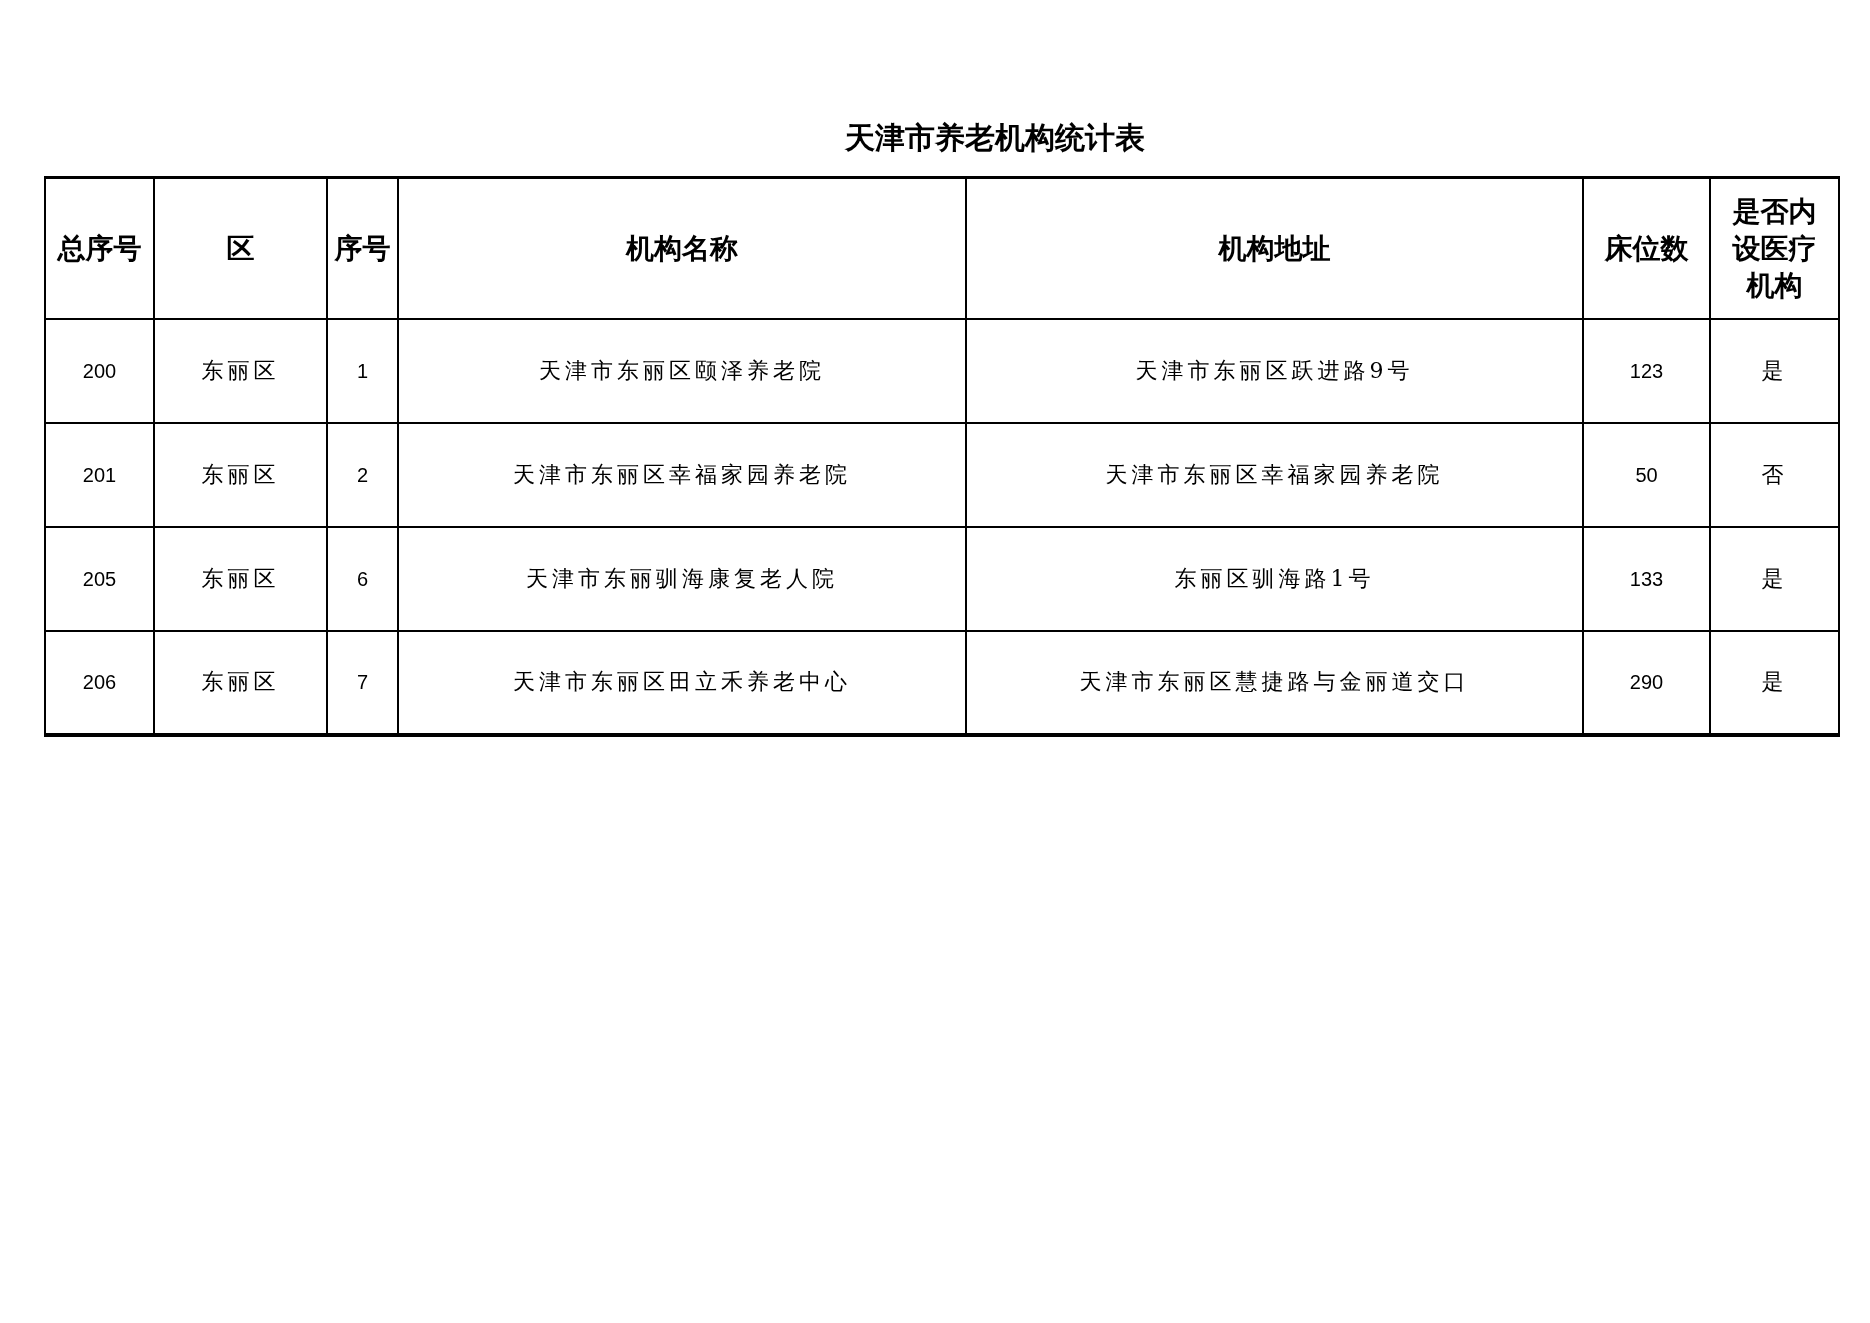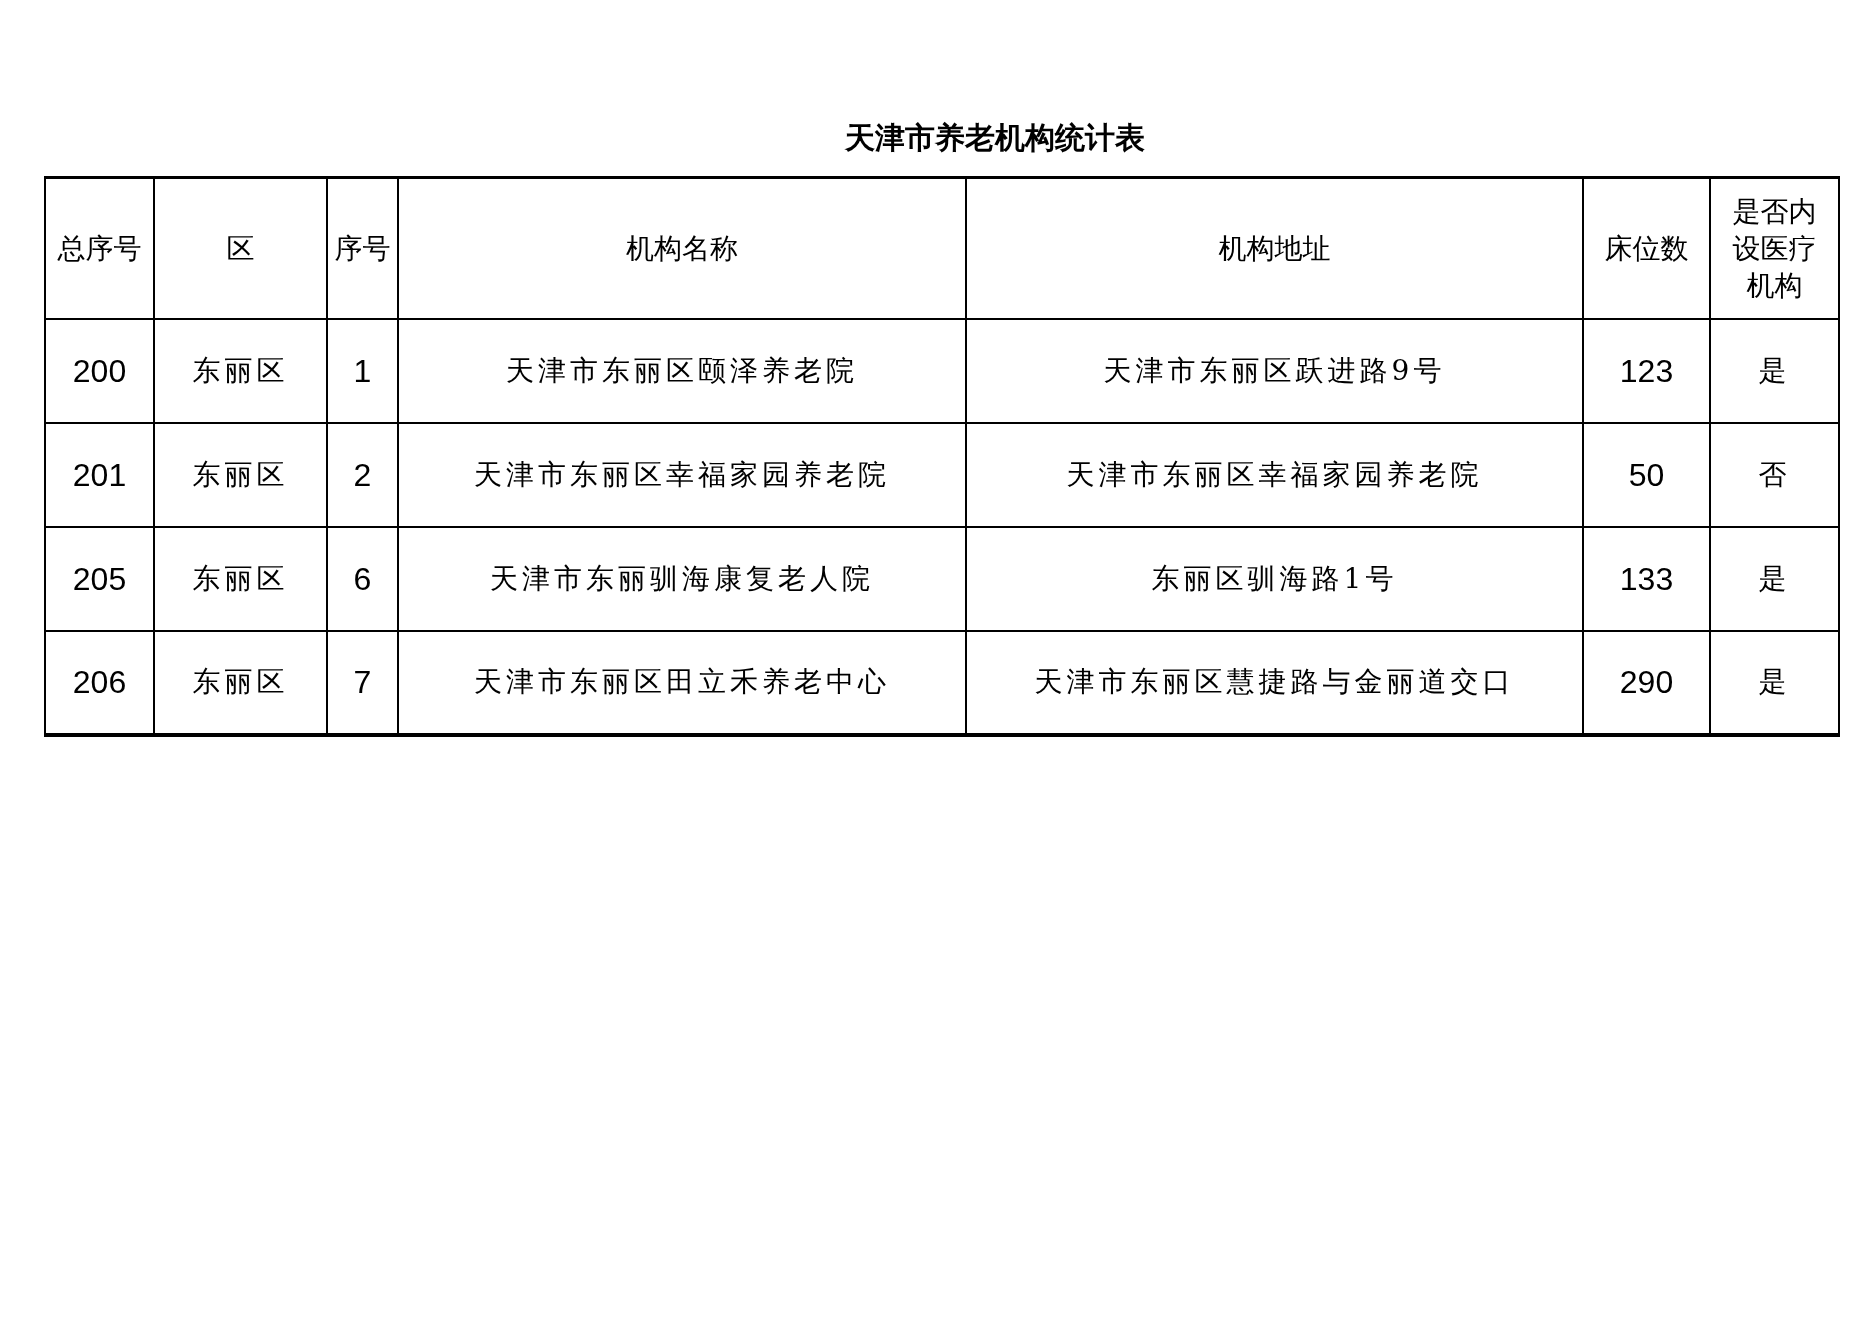--- a/index.html
+++ b/index.html
@@ -13,25 +13,25 @@
     position: absolute; left: 44px; top: 176px;
     border-collapse: collapse; table-layout: fixed;
     width: 1794px;
   }
   td, th {
     border: 2px solid #000; text-align: center; vertical-align: middle;
     color: #000; padding: 0 4px; box-sizing: border-box;
   }
   table { border-top: 3px solid #000; border-bottom: 4px solid #000; }
   th {
-    height: 141px; font-family: "DejaVu Sans", sans-serif; font-weight: normal;
+    height: 141px; font-family: "DejaVu Sans", sans-serif; font-weight: bold;
     font-size: 28px; line-height: 37px;
   }
-  td { height: 104px; font-size: 28px; line-height: 38px; }
-  td.num { font-family: "Liberation Sans", sans-serif; font-size: 32px; border-radius: 13px; }
+  td { height: 104px; font-size: 22px; line-height: 38px; }
+  td.num { font-family: "Liberation Sans", sans-serif; font-size: 20px; border-radius: 13px; }
   td.txt { font-family: "DejaVu Serif", serif; letter-spacing: 4px; }
   .line { display: block; }
 </style>
 </head>
 <body>
 
 <div class="title">天津市养老机构统计表</div>
 
 <table>
   <colgroup>

